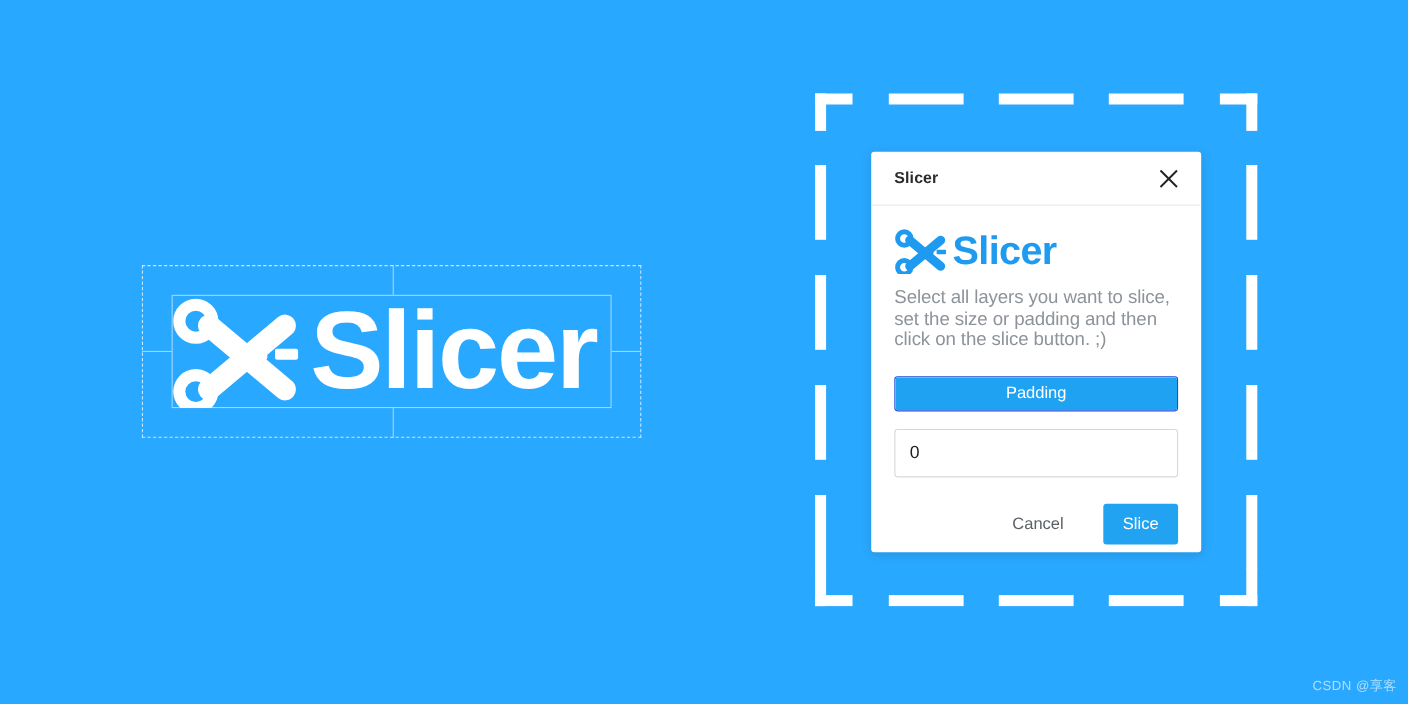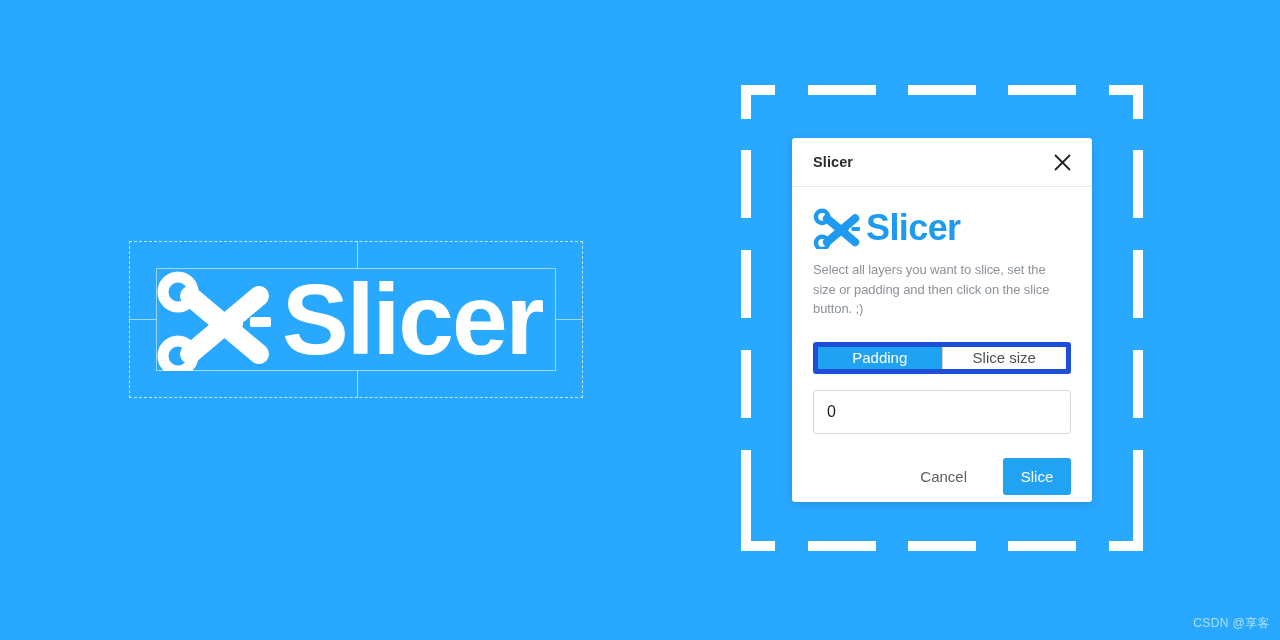--- a/index.html
+++ b/index.html
@@ -141,31 +141,31 @@
   #brand-name {
     color: #1e9af0;
     font-size: 36px;
     font-weight: bold;
     line-height: 38px;
     letter-spacing: -0.6px;
   }
 
   #dialog-description {
     color: #8d9399;
-    font-size: 13px;
+    font-size: 17px;
     line-height: 19.5px;
     letter-spacing: -0.1px;
   }
 
   
   #mode-toggle {
     margin-top: 23px;
     height: 32px;
     display: flex;
-    border: 5px solid #1d4ed8;
+    border: 1px solid #1d4ed8;
     border-radius: 3px;
     overflow: hidden;
   }
   .segment {
     flex: 1;
     display: flex;
     align-items: center;
     justify-content: center;
     font-size: 15px;
     cursor: pointer;
@@ -311,21 +311,20 @@
         <rect x="66" y="49" width="21" height="10" rx="2" fill="#1e9af0"></rect>
         <rect x="94" y="49" width="21" height="10" rx="2" fill="#1e9af0"></rect>
       </svg>
       <span id="brand-name">Slicer</span>
     </div>
 
     <p id="dialog-description">Select all layers you want to slice, set the size or padding and then click on the slice button. ;)</p>
 
     <div id="mode-toggle">
       <div class="segment active">Padding</div>
-      <div class="segment inactive">Slice size</div>
     </div>
 
     <input id="value-input" type="text" value="0" style="">
 
     <div id="dialog-actions">
       <button id="cancel-button">Cancel</button>
       <button id="slice-button">Slice</button>
     </div>
 
   </div>

